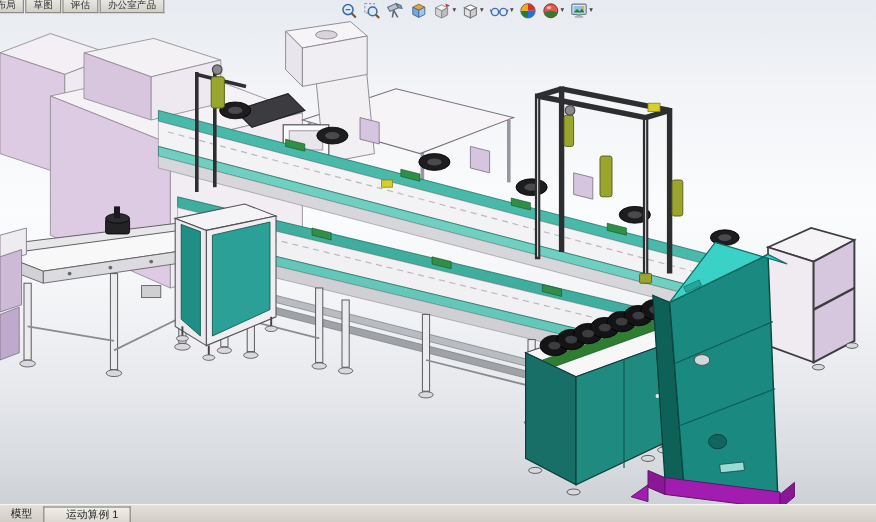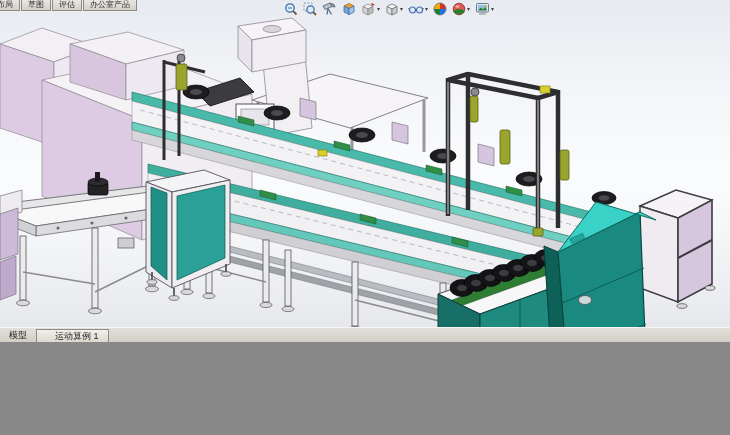--- a/index.html
+++ b/index.html
@@ -1,16 +1,16 @@
 <!DOCTYPE html>
 <html><head>
 <meta charset="utf-8">
 <style>
   html,body{margin:0;padding:0;background:#888;}
-  .screen{position:relative;width:730px;height:342px;overflow:hidden;
+  .screen{position:relative;width:730px;height:435px;overflow:hidden;
     font-family:"Liberation Sans",sans-serif;background:#e5e5e5;}
 
   
   .viewport{position:absolute;left:0;top:0;width:730px;height:420px;
     background:linear-gradient(180deg,#e7eaf0 0%,#f2f4f7 18%,#fbfcfd 42%,
       #f4f5f7 58%,#e6e8ec 78%,#d6d9de 93%,#cdd1d6 100%);
     border-bottom:1px solid #9a9a96;}
   .viewport svg{position:absolute;left:0;top:0;}
 
   

